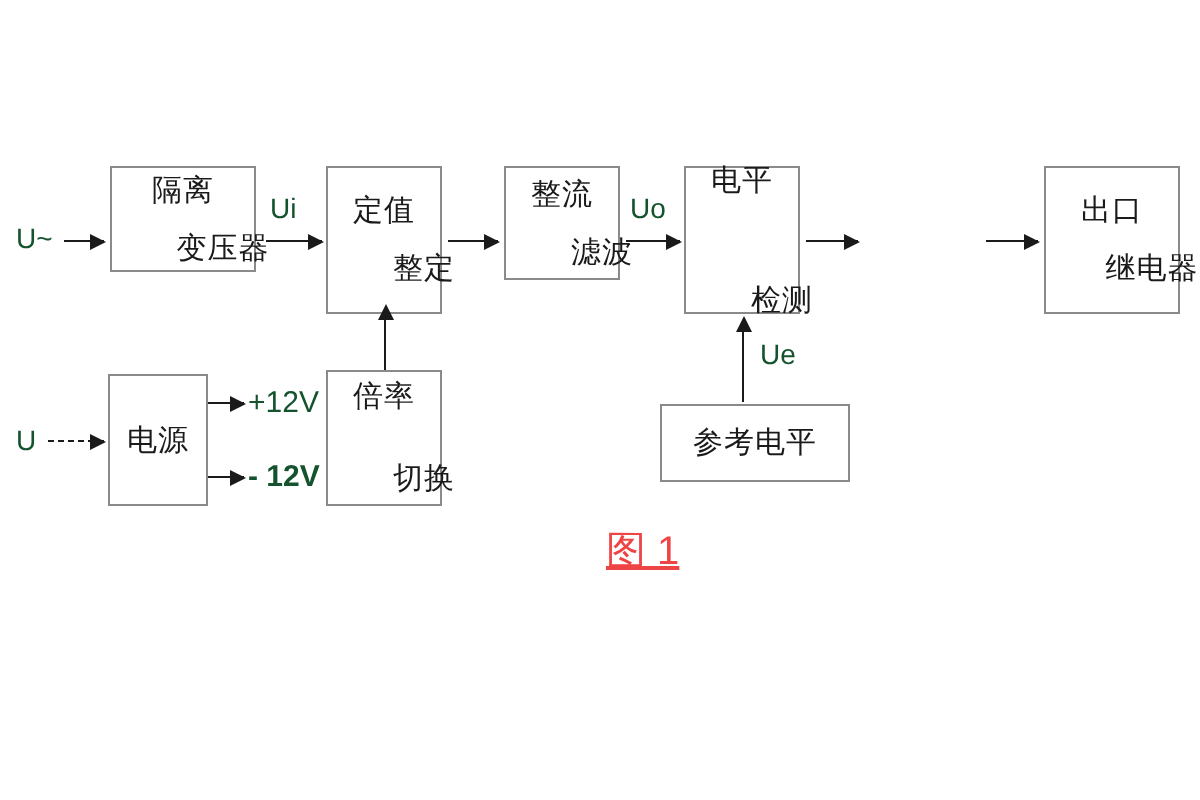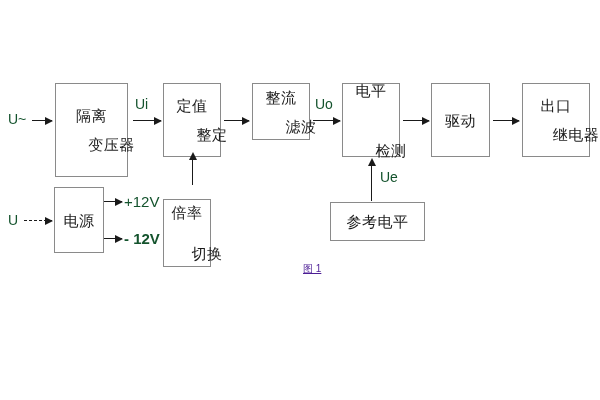--- a/index.html
+++ b/index.html
@@ -87,35 +87,35 @@
     left: -3.5px;
     width: 0;
     height: 0;
     border-left: 4px solid transparent;
     border-right: 4px solid transparent;
     border-bottom: 8px solid #1a1a1a;
   }
 
   .caption {
     position: absolute;
-    font-size: 10px;
-    color: #4c1d95;
+    font-size: 20px;
+    color: #ef4444;
     white-space: nowrap;
     text-decoration: underline;
   }
 </style>
 </head>
 <body>
 
 <div id="canvas">
 
   <div class="label" style="left:8px; top:112px;">U~</div>
   <div class="arrow-h" style="left:32px; top:120px; width:20px;"></div>
 
-  <div class="box" style="left:55px; top:83px; width:73px; height:94px;">
+  <div class="box" style="left:55px; top:83px; width:73px; height:53px;">
     <span class="ln">隔离</span>
     <span class="ln">变压器</span>
   </div>
 
   <div class="label" style="left:135px; top:97px;">Ui</div>
   <div class="arrow-h" style="left:133px; top:120px; width:28px;"></div>
 
   <div class="box" style="left:163px; top:83px; width:58px; height:74px;text-align:right;">
     <span class="ln">定值</span>
     <span class="ln">整定</span>
@@ -131,23 +131,20 @@
   <div class="label" style="left:315px; top:97px;">Uo</div>
   <div class="arrow-h" style="left:313px; top:120px; width:27px;"></div>
 
   <div class="box" style="left:342px; top:83px; width:58px; height:74px;gap:31px;">
     <span class="ln">电平</span>
     <span class="ln">检测</span>
   </div>
 
   <div class="arrow-h" style="left:403px; top:120px; width:26px;"></div>
 
-  <div class="box single" style="left:431px; top:83px; width:59px; height:74px;">
-    <span class="ln">驱动</span>
-  </div>
 
   <div class="arrow-h" style="left:493px; top:120px; width:26px;"></div>
 
   <div class="box" style="left:522px; top:83px; width:68px; height:74px;">
     <span class="ln">出口</span>
     <span class="ln">继电器</span>
   </div>
 
   <div class="label" style="left:8px; top:213px;">U</div>
   <div class="arrow-h dashed" style="left:24px; top:220px; width:28px;"></div>
@@ -155,21 +152,21 @@
   <div class="box single" style="left:54px; top:187px; width:50px; height:66px;">
     <span class="ln">电源</span>
   </div>
 
   <div class="arrow-h" style="left:104px; top:201px; width:18px;"></div>
   <div class="label" style="left:124px; top:194px; font-size:15px;">+12V</div>
 
   <div class="arrow-h" style="left:104px; top:238px; width:18px;"></div>
   <div class="label" style="left:124px; top:231px; font-size:15px;font-weight:bold;">- 12V</div>
 
-  <div class="box" style="left:163px; top:199px; width:48px; height:68px;gap:12px;">
+  <div class="box" style="left:163px; top:185px; width:58px; height:68px;gap:12px;">
     <span class="ln">倍率</span>
     <span class="ln">切换</span>
   </div>
 
   <div class="arrow-v-up" style="left:192px; top:159px; height:26px;"></div>
 
   <div class="box single" style="left:330px; top:202px; width:95px; height:39px;">
     <span class="ln">参考电平</span>
   </div>
 

